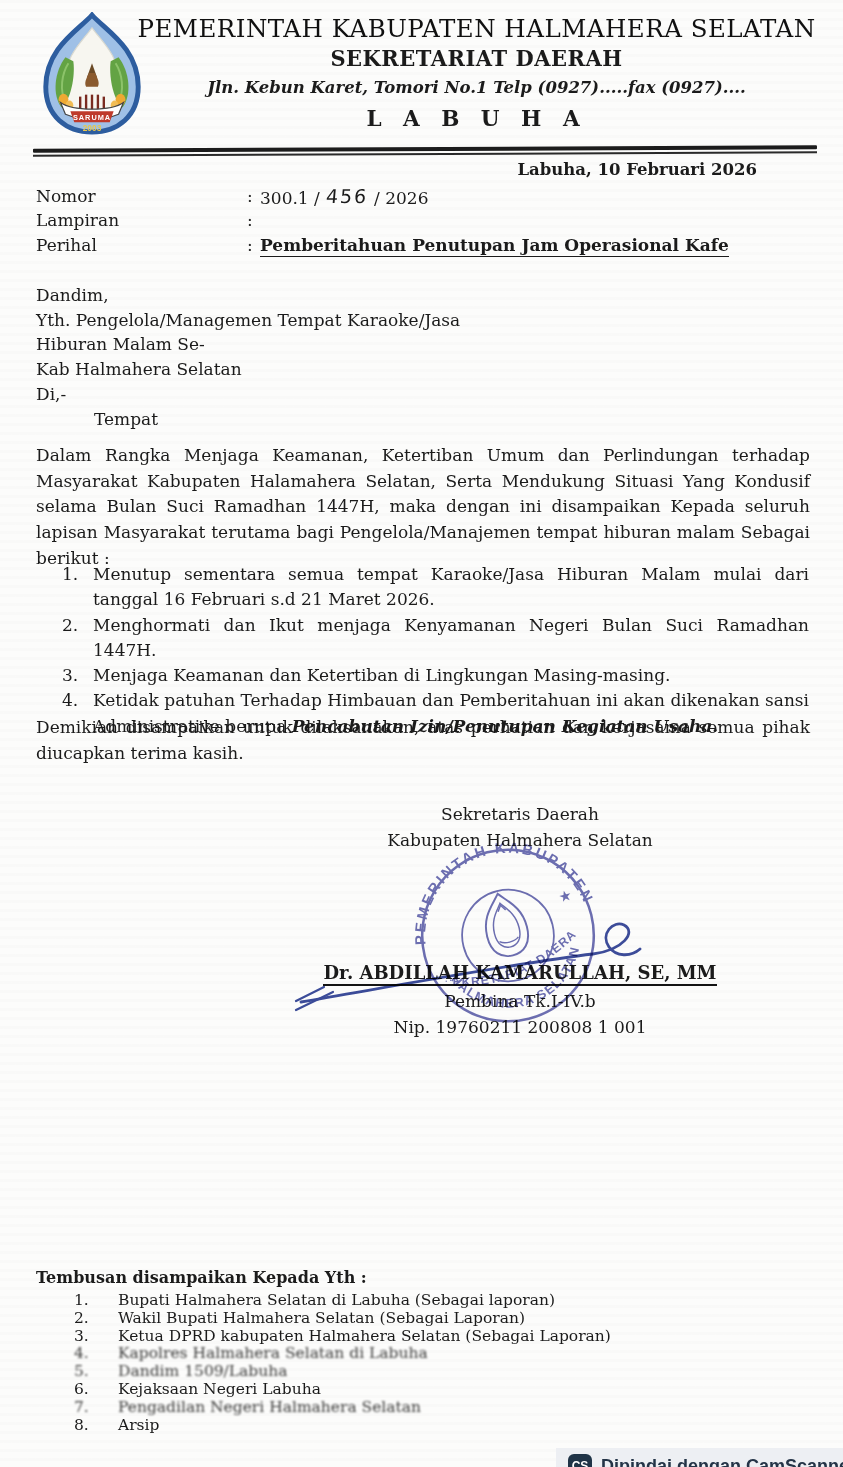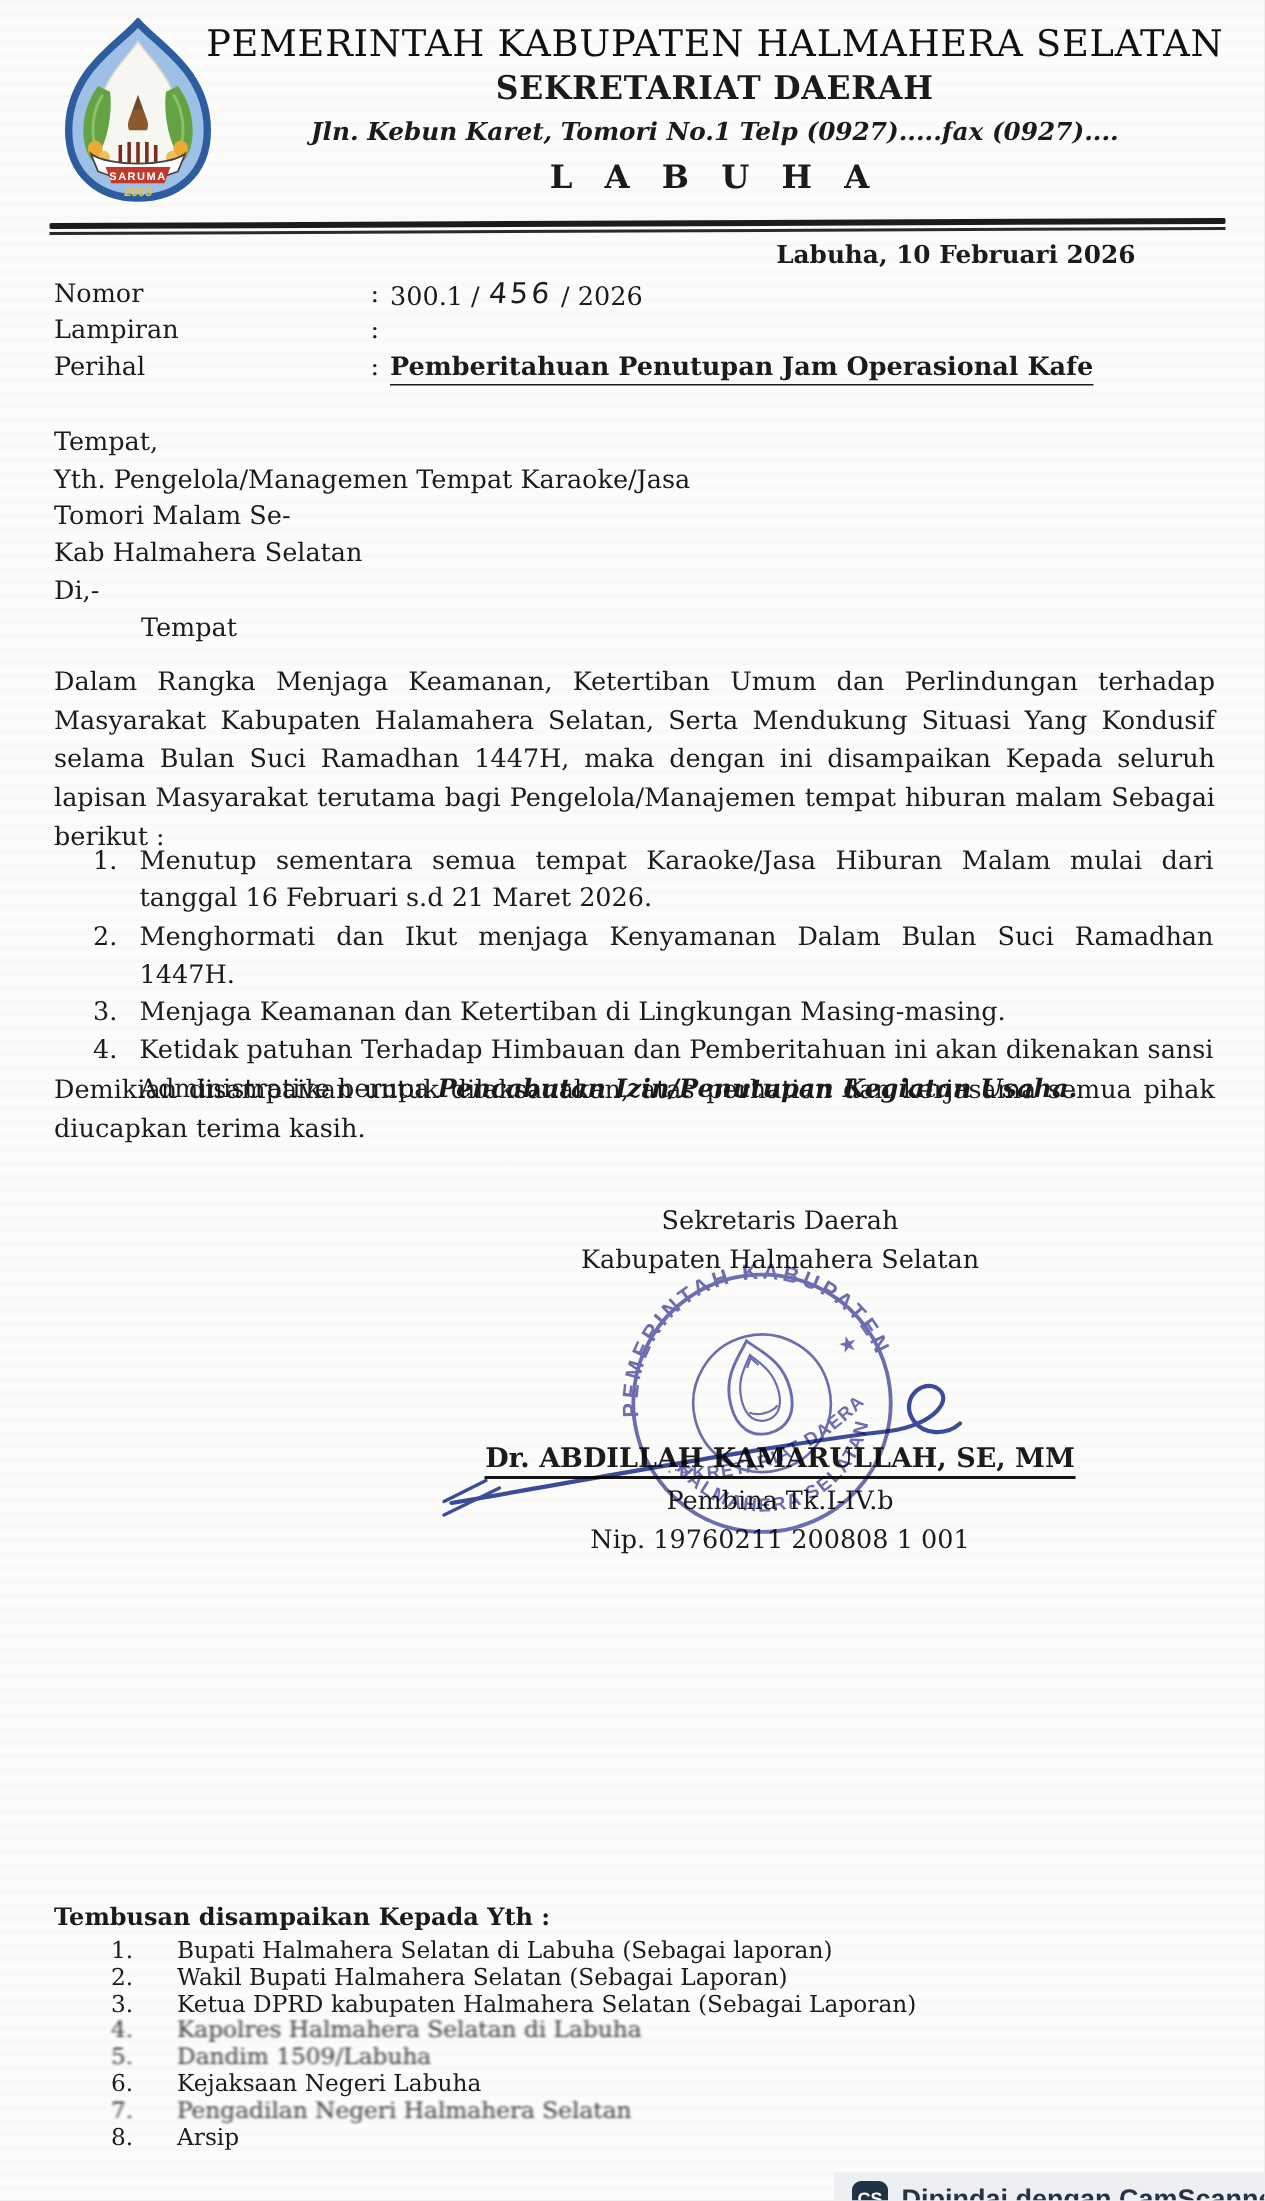--- a/index.html
+++ b/index.html
@@ -119,38 +119,38 @@
       <span class="meta-colon">:</span>
     </div>
     <div class="meta-row">
       <span class="meta-label">Perihal</span>
       <span class="meta-colon">:</span>
       <span class="perihal-value">Pemberitahuan Penutupan Jam Operasional Kafe</span>
     </div>
   </div>
 
   <div class="addr">
-    <div>Tempat,</div>
+    <div>Dandim,</div>
     <div>Yth. Pengelola/Managemen Tempat Karaoke/Jasa</div>
-    <div>Tomori Malam Se-</div>
+    <div>Hiburan Malam Se-</div>
     <div>Kab Halmahera Selatan</div>
     <div>Di,-</div>
     <div class="indent">Tempat</div>
   </div>
 
   <div class="para opening">Dalam Rangka Menjaga Keamanan, Ketertiban Umum dan Perlindungan terhadap Masyarakat Kabupaten Halamahera Selatan, Serta Mendukung Situasi Yang Kondusif selama Bulan Suci Ramadhan 1447H, maka dengan ini disampaikan Kepada seluruh lapisan Masyarakat terutama bagi Pengelola/Manajemen tempat hiburan malam Sebagai berikut :</div>
 
   <div class="blist">
     <div class="blist-item">
       <span class="blist-num">1.</span>
       <span class="blist-text">Menutup sementara semua tempat Karaoke/Jasa Hiburan Malam mulai dari tanggal 16 Februari s.d 21 Maret 2026.</span>
     </div>
     <div class="blist-item">
       <span class="blist-num">2.</span>
-      <span class="blist-text">Menghormati dan Ikut menjaga Kenyamanan Dalam Bulan Suci Ramadhan 1447H.</span>
+      <span class="blist-text">Menghormati dan Ikut menjaga Kenyamanan Negeri Bulan Suci Ramadhan 1447H.</span>
     </div>
     <div class="blist-item">
       <span class="blist-num">3.</span>
       <span class="blist-text">Menjaga Keamanan dan Ketertiban di Lingkungan Masing-masing.</span>
     </div>
     <div class="blist-item">
       <span class="blist-num">4.</span>
       <span class="blist-text"><span>Ketidak patuhan Terhadap Himbauan dan Pemberitahuan ini akan dikenakan sansi Administrative berupa </span><span class="em">Pencabutan Izin/Penutupan Kegiatan Usaha.</span></span>
     </div>
   </div>

